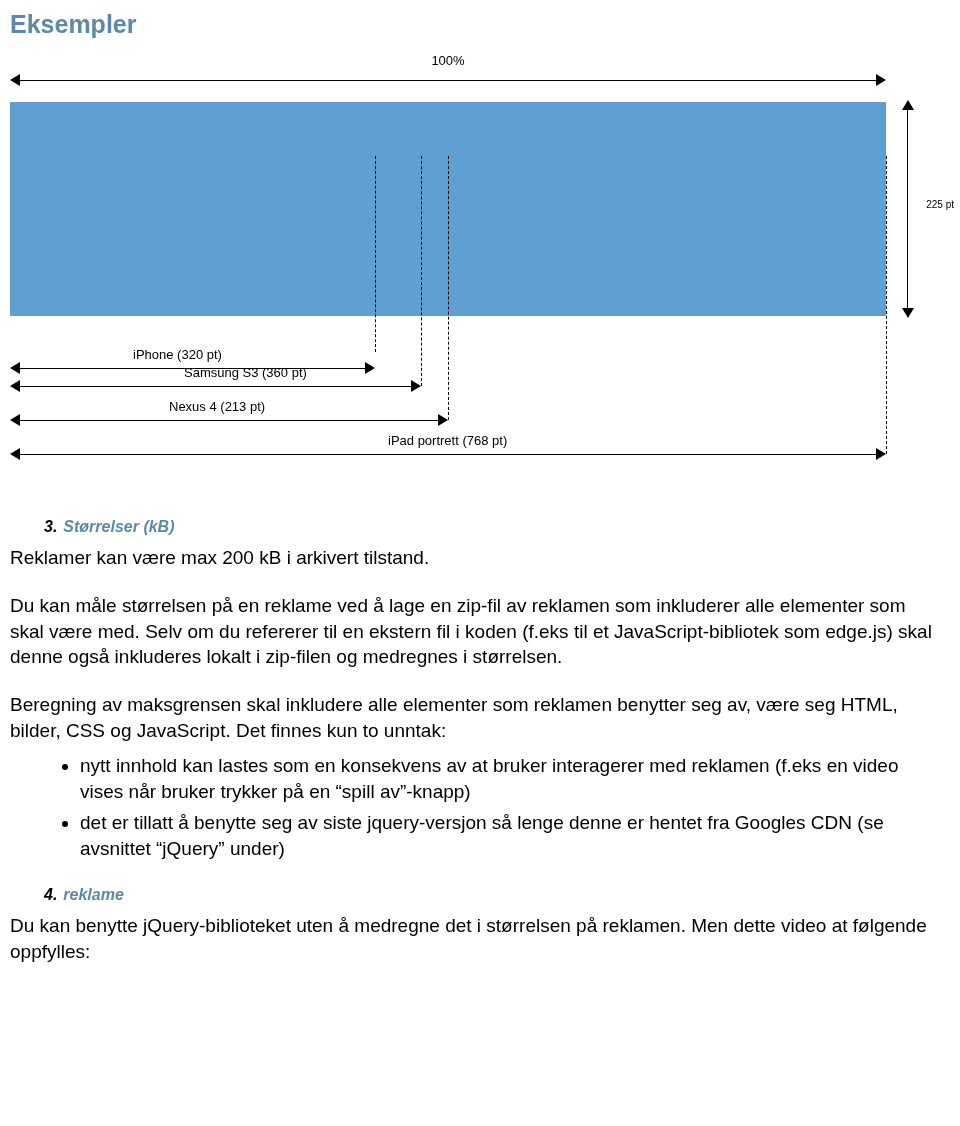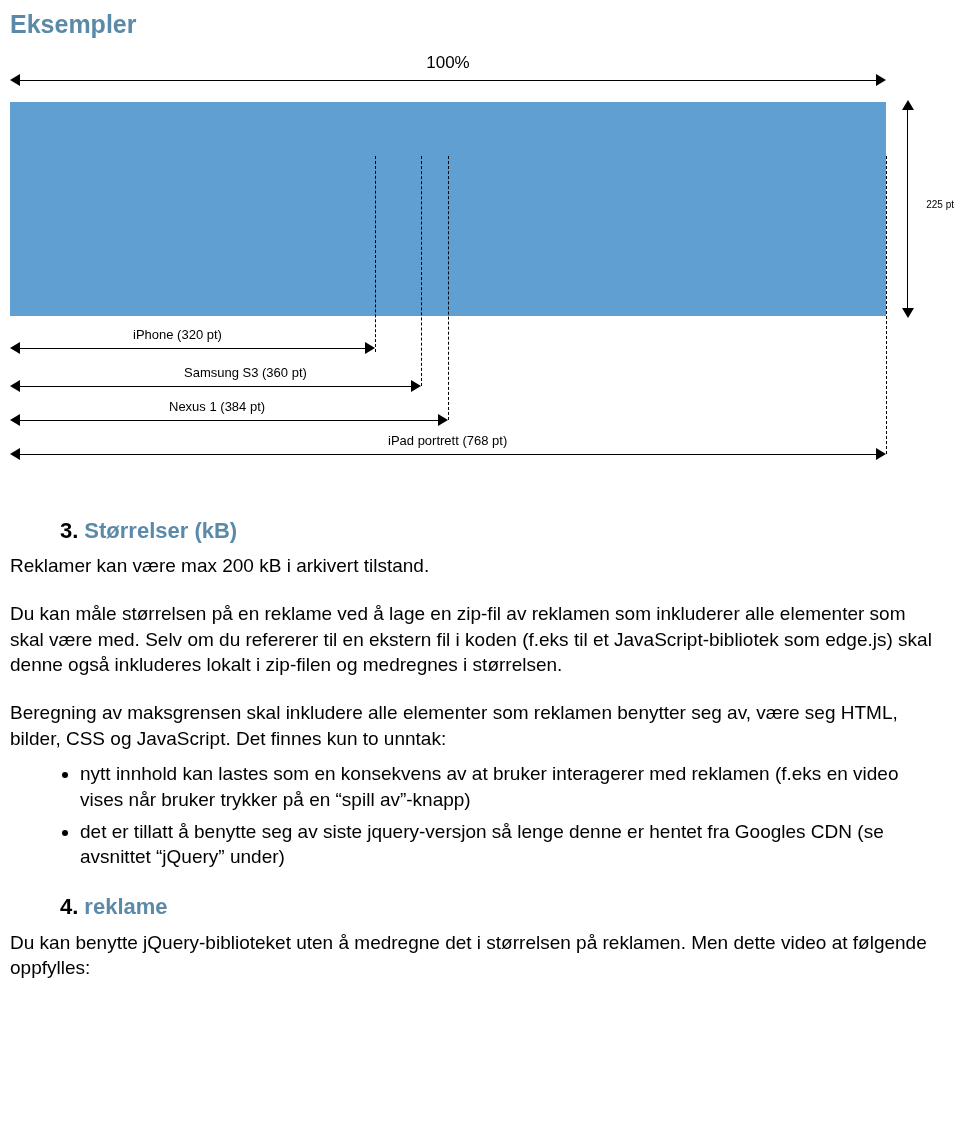--- a/index.html
+++ b/index.html
@@ -49,21 +49,21 @@
     right: 0;
     border-top: 6px solid transparent;
     border-bottom: 6px solid transparent;
     border-left: 10px solid #000;
   }
   .wrow .lbl {
     position: absolute;
     top: -18px;
     left: 50%;
     transform: translateX(-50%);
-    font-size: 17px;
+    font-size: 13px;
   }
   
   .banner {
     position: absolute;
     left: 0;
     width: 876px;
     top: 46px;
     height: 214px;
     background: #5F9FD1;
   }
@@ -134,22 +134,23 @@
   .devrow .dlbl {
     position: absolute;
     top: 0;
     font-size: 13px;
     white-space: nowrap;
   }
   
   .sec-title {
     color: #5B8AA8;
     font-weight: bold;
-    font-size: 22px;
-    margin: 0 0 8px 50px;
+    font-size: 16px;
+    margin: 0 0 8px 34px;
+    font-style: italic;
   }
   .sec-num { color: #000; margin-right: 6px; }
   p.body {
     margin: 0 10px 22px 0;
   }
   ul.body {
     list-style: disc;
     margin: 0 10px 22px 70px;
   }
   ul.body li { margin-bottom: 6px; }
@@ -173,37 +174,37 @@
       <div class="guide" style="left: 365px; top: 100px; height: 196px;"></div>
       <div class="guide" style="left: 411px; top: 100px; height: 230px;"></div>
       <div class="guide" style="left: 438px; top: 100px; height: 264px;"></div>
       <div class="guide" style="left: 876px; top: 100px; height: 298px;"></div>
     </div>
 
   <div class="vrow"></div>
   <span class="vlabel">225 pt</span>
 
   <div id="devrows-holder">
-      <div class="devrow" style="top: 270px; width: 365px;">
+      <div class="devrow" style="top: 290px; width: 365px;">
         <div class="line" style="width: 357px;"></div>
         <span class="al2"></span>
         <span class="ar2" style="left: 355px;"></span>
         <span class="dlbl" style="left: 123px;">iPhone (320 pt)</span>
       </div>
       <div class="devrow" style="top: 308px; width: 411px;">
         <div class="line" style="width: 403px;"></div>
         <span class="al2"></span>
         <span class="ar2" style="left: 401px;"></span>
         <span class="dlbl" style="left: 146px; margin-left: 28px;">Samsung S3 (360 pt)</span>
       </div>
       <div class="devrow" style="top: 342px; width: 438px;">
         <div class="line" style="width: 430px;"></div>
         <span class="al2"></span>
         <span class="ar2" style="left: 428px;"></span>
-        <span class="dlbl" style="left: 159px;">Nexus 1 (384 pt)</span>
+        <span class="dlbl" style="left: 159px;">Nexus 4 (213 pt)</span>
       </div>
       <div class="devrow" style="top: 376px; width: 876px;">
         <div class="line" style="width: 868px;"></div>
         <span class="al2"></span>
         <span class="ar2" style="left: 866px;"></span>
         <span class="dlbl" style="left: 378px;">iPad portrett (768 pt)</span>
       </div>
     </div>
 </div>
 

